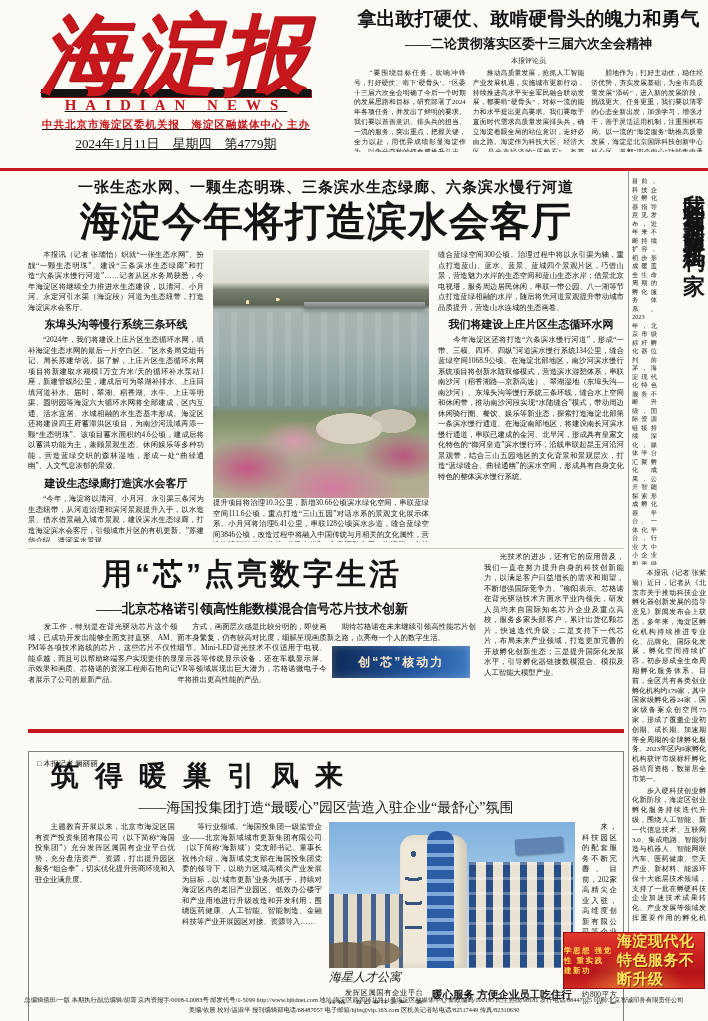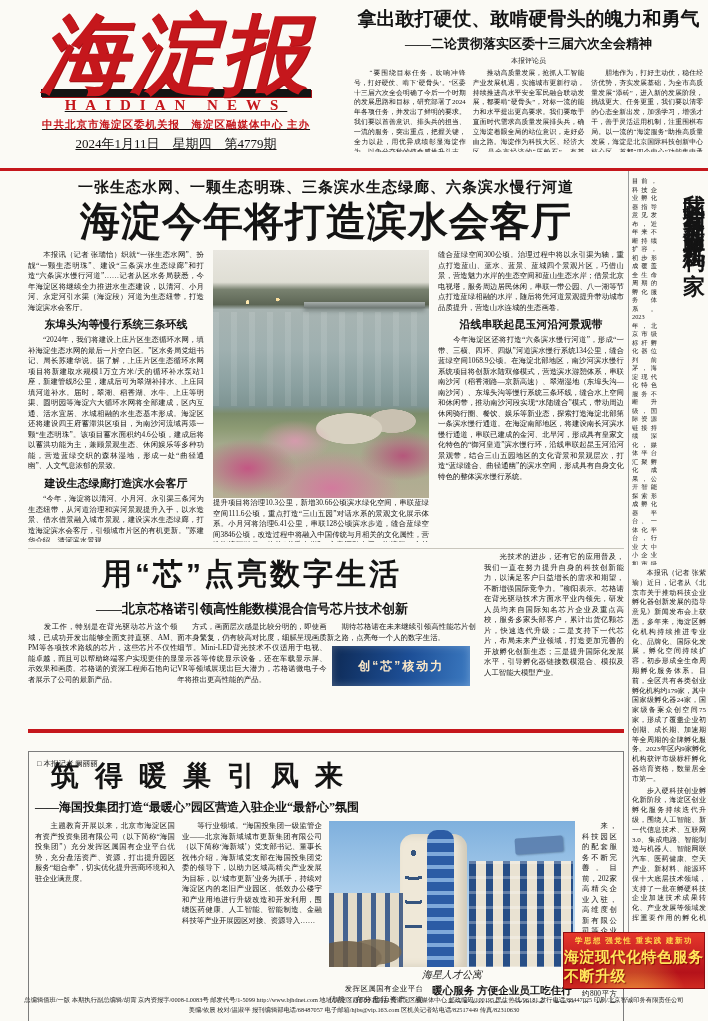--- a/index.html
+++ b/index.html
@@ -57,38 +57,38 @@
   .photo-river:after{content:"";position:absolute;left:0;right:0;top:25%;height:38%;
     background:repeating-linear-gradient(90deg,rgba(255,255,255,.10) 0 6px,transparent 6px 18px);}
 
   
   .chip{display:flex;gap:8px;margin-top:6px;height:176px;overflow:hidden;border-top:1px solid #c9c6bd;padding-top:3px;}
   .chip-main{width:448px;}
   .chip-title{font-size:30px;font-weight:900;text-align:center;letter-spacing:3px;margin-top:2px;}
   .chip-sub{font-size:13px;font-weight:bold;text-align:center;margin:5px 0 4px;}
   .chip-cols{display:flex;gap:0;height:100px;overflow:hidden;}
   .chip-col{flex:1;}
-  .chip-banner{width:138px;height:40px;margin:3px auto 0;display:flex;align-items:center;justify-content:center;
+  .chip-banner{width:138px;height:32px;margin:3px auto 0;display:flex;align-items:center;justify-content:center;
     background:linear-gradient(100deg,#0e2a55 0%,#1d4f97 55%,#3c7ac1 100%);
     color:#fde9c8;font-weight:bold;font-size:12px;letter-spacing:2px;
     box-shadow:inset 0 0 8px rgba(255,255,255,.25);}
   .chip-rail{flex:1;overflow:hidden;}
 
   .rule-red2{height:4px;background:#c5171c;margin-top:5px;}
 
   
   .nest{border:1px solid #7d7d7d;margin-top:18px;height:306px;padding:4px 6px;position:relative;overflow:hidden;}
   .nest-byline{position:absolute;left:8px;top:7px;font-size:7.5px;}
   .nest-title{font-size:28px;font-weight:900;text-align:left;letter-spacing:16px;margin-top:1px;text-indent:16px;}
-  .nest-sub{font-size:12px;font-weight:bold;text-align:left;margin:4px 0 5px;}
+  .nest-sub{font-size:14px;font-weight:normal;text-align:center;margin:4px 0 5px;}
   .nest-body{display:flex;gap:7px;height:182px;overflow:hidden;}
   .ncol1{width:140px;}.ncol2{width:140px;}
   .nphoto-col{width:246px;}
   .ncol4{flex:1;}
-  .ncaption{font-size:10px;font-style:italic;text-align:center;margin:1px 0 2px;}
+  .ncaption{font-size:12px;font-style:italic;margin:1px 0 2px;}
   .nbottom{display:flex;gap:6px;}
   .nb-left{width:94px;}
   .nb-right{flex:1;}
   .nsubhead{font-size:10.5px;font-weight:bold;text-align:center;margin-bottom:2px;}
 
   
   .photo-building{width:246px;height:146px;position:relative;overflow:hidden;
     background:linear-gradient(180deg,#7fb0dd 0%,#a9cdec 48%,#cfe2f3 100%);}
   .b-wing{position:absolute;right:1%;top:27%;width:42%;height:73%;
     background:repeating-linear-gradient(180deg,rgba(255,255,255,.28) 0 3px,transparent 3px 15px),
@@ -113,21 +113,21 @@
   .rail-headline{flex:1;writing-mode:vertical-rl;text-orientation:upright;font-size:22px;font-weight:900;
     line-height:1.05;letter-spacing:5px;padding-top:4px;text-align:start;}
   .num-combine{text-combine-upright:all;font-size:18px;letter-spacing:0;}
   .rail-body{font-size:7px;line-height:1.4;text-align:justify;height:352px;overflow:hidden;margin-top:4px;}
   .rail-body p{margin:0 0 2px;}
 
   
   .badge{position:absolute;right:3px;bottom:32px;width:142px;height:57px;z-index:6;
     background:radial-gradient(ellipse at 50% 135%,rgba(255,214,70,.65),transparent 55%),
                linear-gradient(180deg,#e5372c,#b5121a 72%,#cf2a21);
-    border:1px solid #8e0d12;display:flex;flex-direction:column;align-items:center;justify-content:center;gap:2px;}
+    border:1px solid #8e0d12;display:flex;flex-direction:row;align-items:center;justify-content:center;gap:2px;}
   .badge-l1{font-size:7.5px;color:#ffd94d;font-weight:bold;letter-spacing:1.5px;}
   .badge-l2{font-size:15px;color:#ffe65a;font-weight:900;letter-spacing:.5px;
     font-family:"Liberation Sans","DejaVu Sans",sans-serif;text-shadow:1px 1px 1px rgba(110,0,0,.7);}
 
   
   .footer{position:absolute;left:0;right:0;bottom:5px;text-align:center;font-size:6.3px;line-height:1.7;color:#222;}
 </style>
 </head>
 <body>
 
@@ -169,21 +169,21 @@
             <div class="subhead sans">建设生态绿廊打造滨水会客厅</div>
             <div class="body-txt">　　“今年，海淀将以清河、小月河、永引渠三条河为生态纽带，从河道治理和滨河景观提升入手，以水造景、借水借景融入城市景观，建设滨水生态绿廊，打造海淀滨水会客厅，引领城市片区的有机更新。”苏建华介绍，清河滨水景观</div>
 
           </div>
           <div class="lmid">
             <div class="photo-river"></div>
             <div class="body-txt">提升项目将治理10.3公里，新增30.66公顷滨水绿化空间，串联蓝绿空间111.6公顷，重点打造“三山五园”对话水系的景观文化展示体系。小月河将治理6.41公里，串联128公顷滨水步道，缝合蓝绿空间3846公顷，改造过程中将融入中国传统与月相关的文化属性，营造海淀区独具一格的“书香水岸”。永定河引水渠（海淀段）全长13.4公里，生态治理项目完成后将串联20.7公顷滨水步道，</div>
           </div>
           <div class="lcol3">
             <div class="body-txt">缝合蓝绿空间300公顷。治理过程中将以永引渠为轴，重点打造蓝山、蓝水、蓝景、蓝城四个景观片区，巧借山景，营造魅力水岸的生态空间和蓝山生态水岸；借景北京电视塔，服务周边居民休闲，串联一带公园、八一湖等节点打造蓝绿相融的水岸，随后将凭河道景观提升带动城市品质提升，营造山水连城的生态画卷。</div>
-            <div class="subhead sans">沿线串联起昆玉河沿河景观带</div>
+            <div class="subhead sans">我们将建设上庄片区生态循环水网</div>
             <div class="body-txt">　　今年海淀区还将打造“六条滨水慢行河道”，形成“一带、三横、四环、四纵”河道滨水慢行系统134公里，缝合蓝绿空间1068.9公顷。在海淀北部地区，南沙河滨水慢行系统项目将创新水陆双修模式，营造滨水游憩体系，串联南沙河（稻香湖路—京新高速）、翠湖湿地（东埠头沟—南沙河）、东埠头沟等慢行系统三条环线，缝合水上空间和休闲带，推动南沙河段实现“水陆缝合”模式，带动周边休闲骑行圈、餐饮、娱乐等新业态，探索打造海淀北部第一条滨水慢行通道。在海淀南部地区，将建设南长河滨水慢行通道，串联已建成的金河、北旱河，形成具有皇家文化特色的“御河皇道”滨水慢行环，沿线串联起昆玉河沿河景观带，结合三山五园地区的文化背景和景观层次，打造“蓝绿缝合、曲径通幽”的滨水空间，形成具有自身文化特色的整体滨水慢行系统。</div>
           </div>
         </div>
       </div>
 
       <div class="chip">
         <div class="chip-main">
           <div class="chip-title sans">用“芯”点亮数字生活</div>
           <div class="chip-sub">——北京芯格诺引领高性能数模混合信号芯片技术创新</div>
           <div class="chip-cols">

